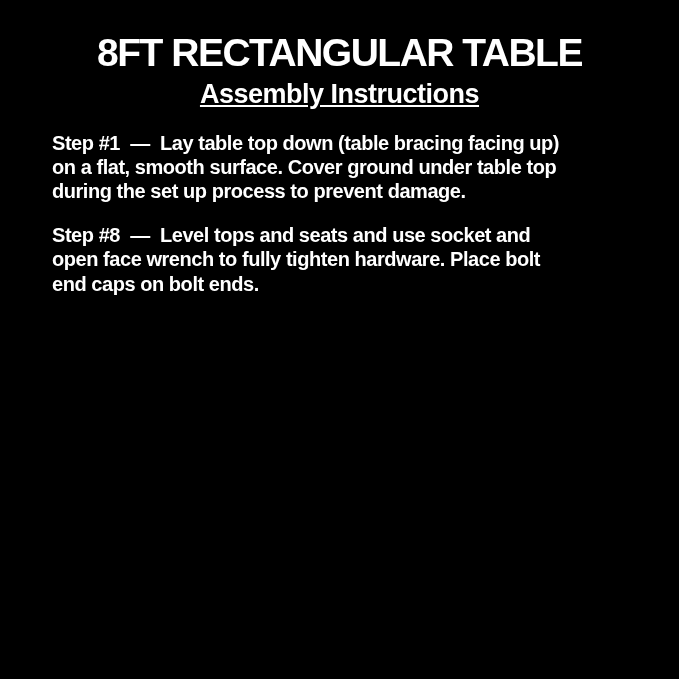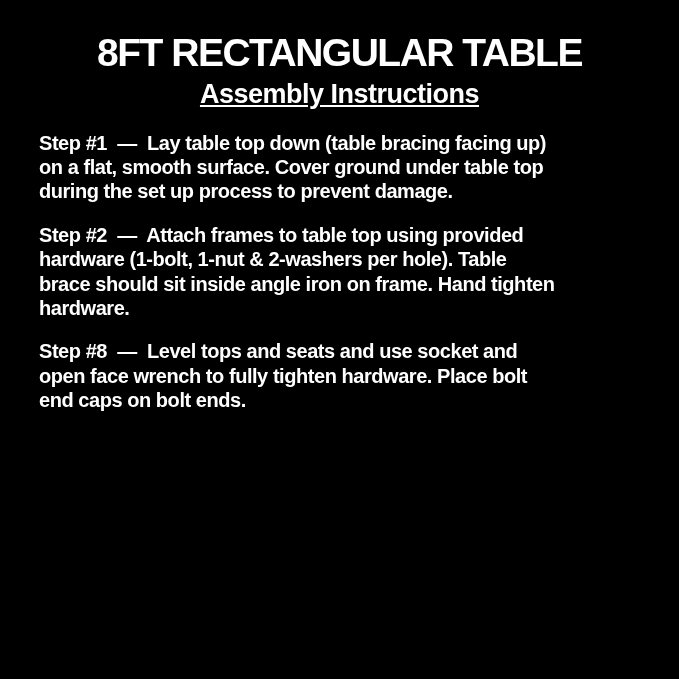--- a/index.html
+++ b/index.html
@@ -29,21 +29,21 @@
     white-space: nowrap;
   }
   .subtitle {
     font-size: 27px;
     line-height: 1.1;
     margin-top: 8px;
     letter-spacing: -0.5px;
     text-decoration: underline;
   }
   .steps {
-    padding: 21px 38px 0 39px;
+    padding: 21px 38px 0 52px;
   }
   .step {
     font-size: 20px;
     line-height: 1.22;
     letter-spacing: -0.45px;
     white-space: pre-wrap;
     margin: 0 0 19px 0;
   }
 </style>
 </head>
@@ -51,21 +51,17 @@
 
 <div class="canvas">
   <div class="header">
     <div class="title">8FT RECTANGULAR TABLE</div>
     <div class="subtitle">Assembly Instructions</div>
   </div>
   <div class="steps">
     <div class="step">Step #1  —  Lay table top down (table bracing facing up)
 on a flat, smooth surface. Cover ground under table top
 during the set up process to prevent damage.</div>
-    <div class="step">Step #2  —  Attach frames to table top using provided
-hardware (1-bolt, 1-nut &amp; 2-washers per hole). Table
-brace should sit inside angle iron on frame. Hand tighten
-hardware.</div>
     <div class="step">Step #8  —  Level tops and seats and use socket and
 open face wrench to fully tighten hardware. Place bolt
 end caps on bolt ends.</div>
   </div>
 </div>
 
 </body></html>

